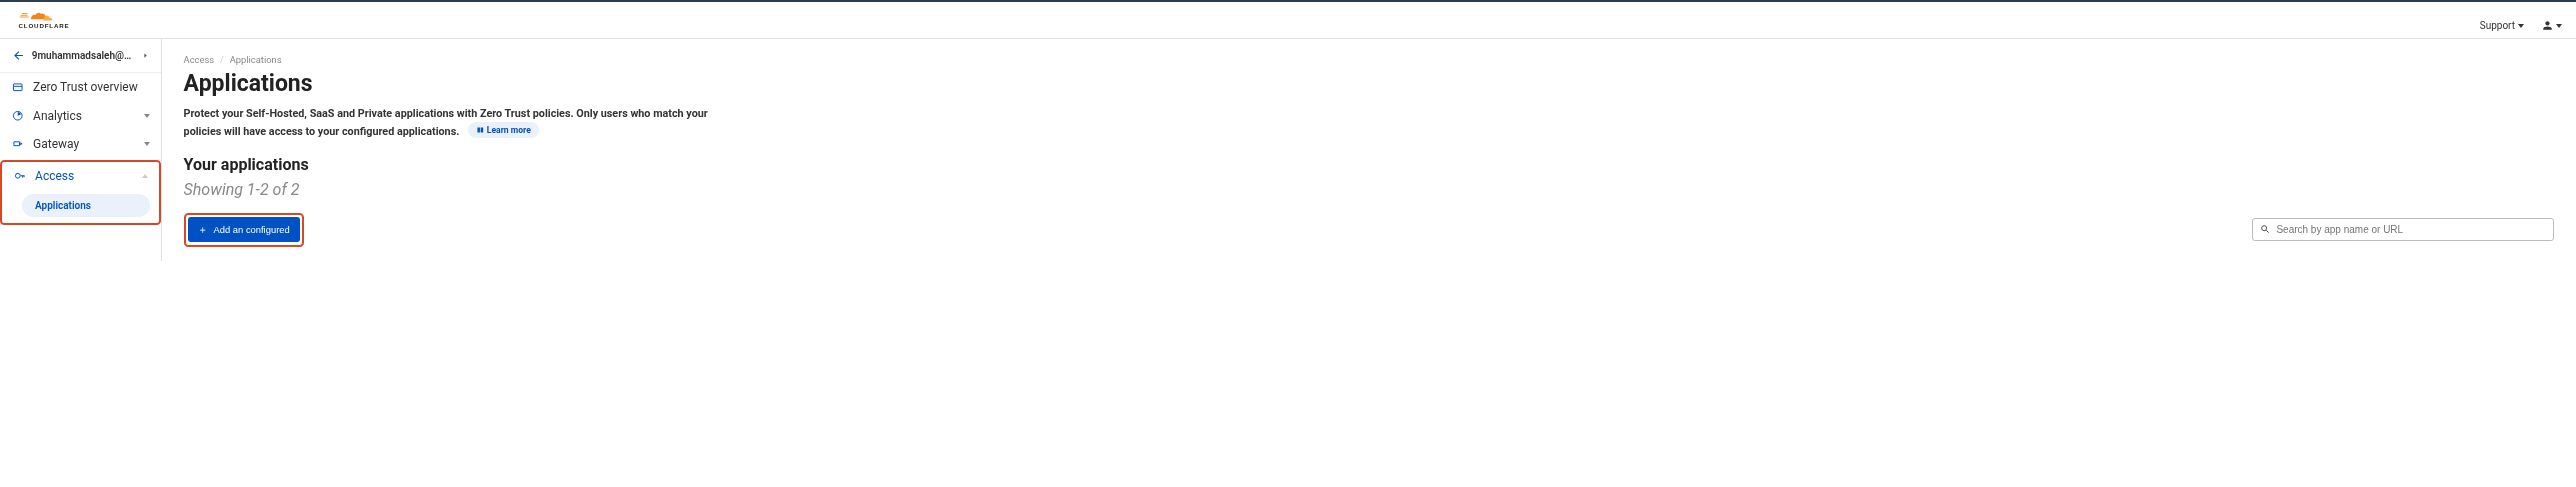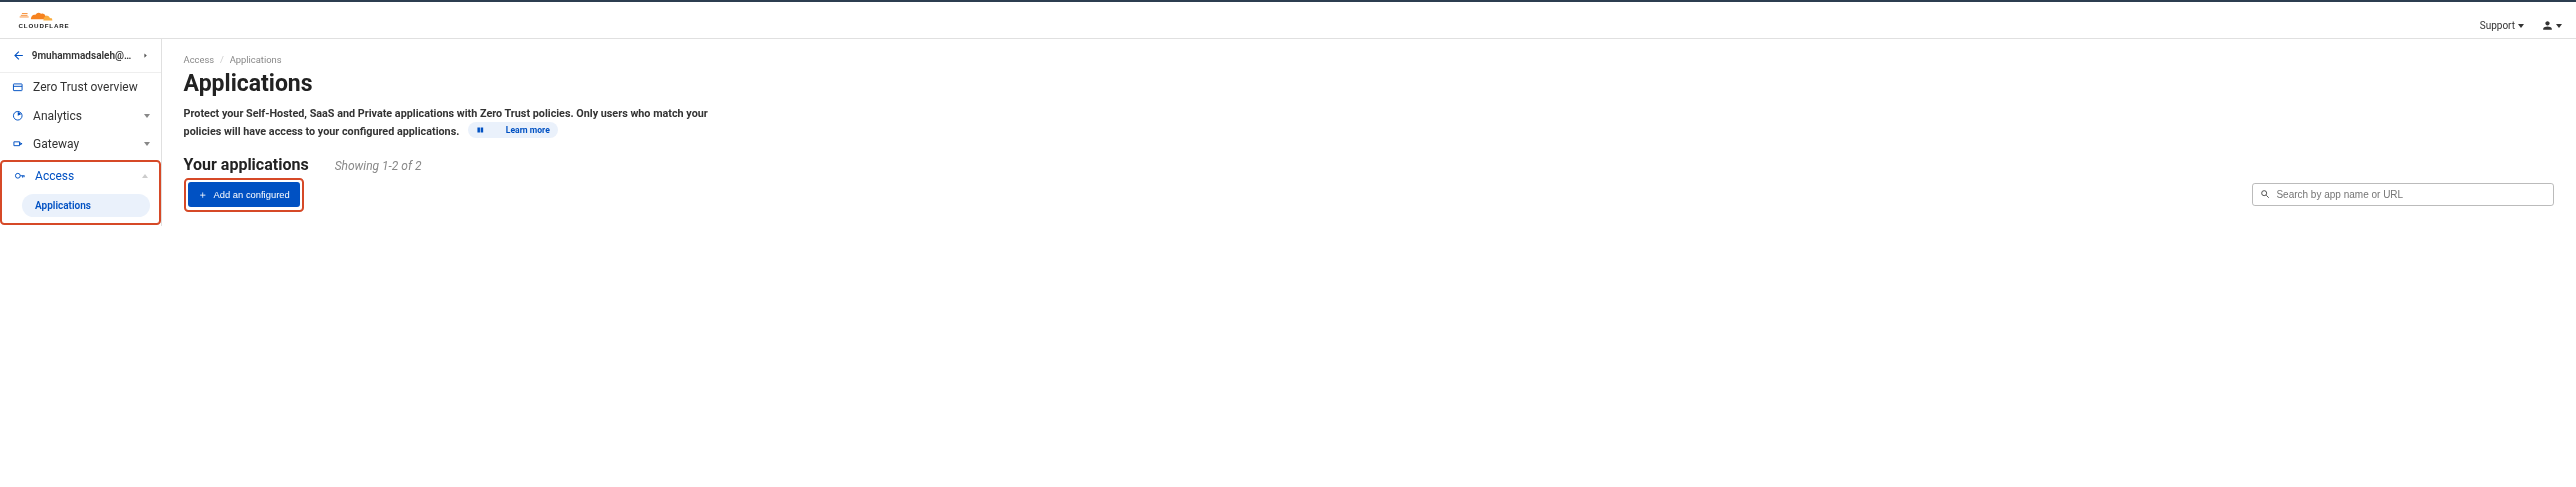--- a/index.html
+++ b/index.html
@@ -32,25 +32,25 @@
     .nav-subitem { margin: 4.3px 8.6px 1.4px 20px; padding: 5.8px 13px; background: #eaf1fb; border-radius: 14.4px; color: #0051c3; font-weight: 600; font-size: 10px; cursor: pointer; }
     
     .main { flex: 1; padding: 14.4px 21.6px; }
     
     .breadcrumb { display: flex; align-items: center; gap: 5.8px; font-size: 9.4px; color: #888; margin-bottom: 5.8px; }
     .breadcrumb-sep { color: #ccc; }
     
     .page-title { font-size: 23px; font-weight: 700; color: #222; margin-bottom: 8.6px; }
     .page-desc { font-size: 10.8px; color: #333; line-height: 1.5; max-width: 468px; display: inline; }
     
-    .learn-more { display: inline-flex; align-items: flex-end; gap: 21px; background: #eaf1fb; color: #0051c3; padding: 2.9px 8.6px; border-radius: 10px; font-size: 8.6px; margin-left: 5.8px; cursor: pointer; }
-    
-    .section-header { display: flex; align-items: baseline; gap: 26px; margin-top: 14.4px; margin-bottom: 4px;}
+    .learn-more { display: inline-flex; align-items: flex-end; gap: 2px; background: #eaf1fb; color: #0051c3; padding: 2.9px 8.6px; border-radius: 10px; font-size: 8.6px; margin-left: 5.8px; cursor: pointer; }
+    
+    .section-header { display: flex; align-items: baseline; gap: 6px; margin-top: 14.4px; margin-bottom: 14px; flex-direction: column;}
     .section-title { font-size: 16px; font-weight: 700; color: #222; }
-    .showing { font-size: 12px; color: #888; font-style: italic; }
+    .showing { font-size: 16px; color: #888; font-style: italic; }
     .section-desc { font-size: 10.8px; color: #333; margin-bottom: 8.6px; }
     
     .action-row { display: flex; align-items: center; justify-content: space-between; }
     .highlight-box-2 { border: 2.2px solid #d64927; border-radius: 4.3px; padding: 2.2px; display: inline-block; }
     .add-btn { display: inline-flex; align-items: center; gap: 5.8px; background: #0051c3; color: #fff; border: none; padding: 5.8px 10px; border-radius: 2.9px; font-size: 9.4px; cursor: pointer; }
     .plus-icon { font-size: 10px; }
     
     .search-wrap { position: relative; width: 302px; }
     .search-wrap .search-icon { position: absolute; left: 7.2px; top: 50%; transform: translateY(-50%); color: #555; }
     .search-input { width: 100%; padding: 5px 17px 5px 23px; border: 0.7px solid #bbb; border-radius: 2.9px; font-size: 10px; }

